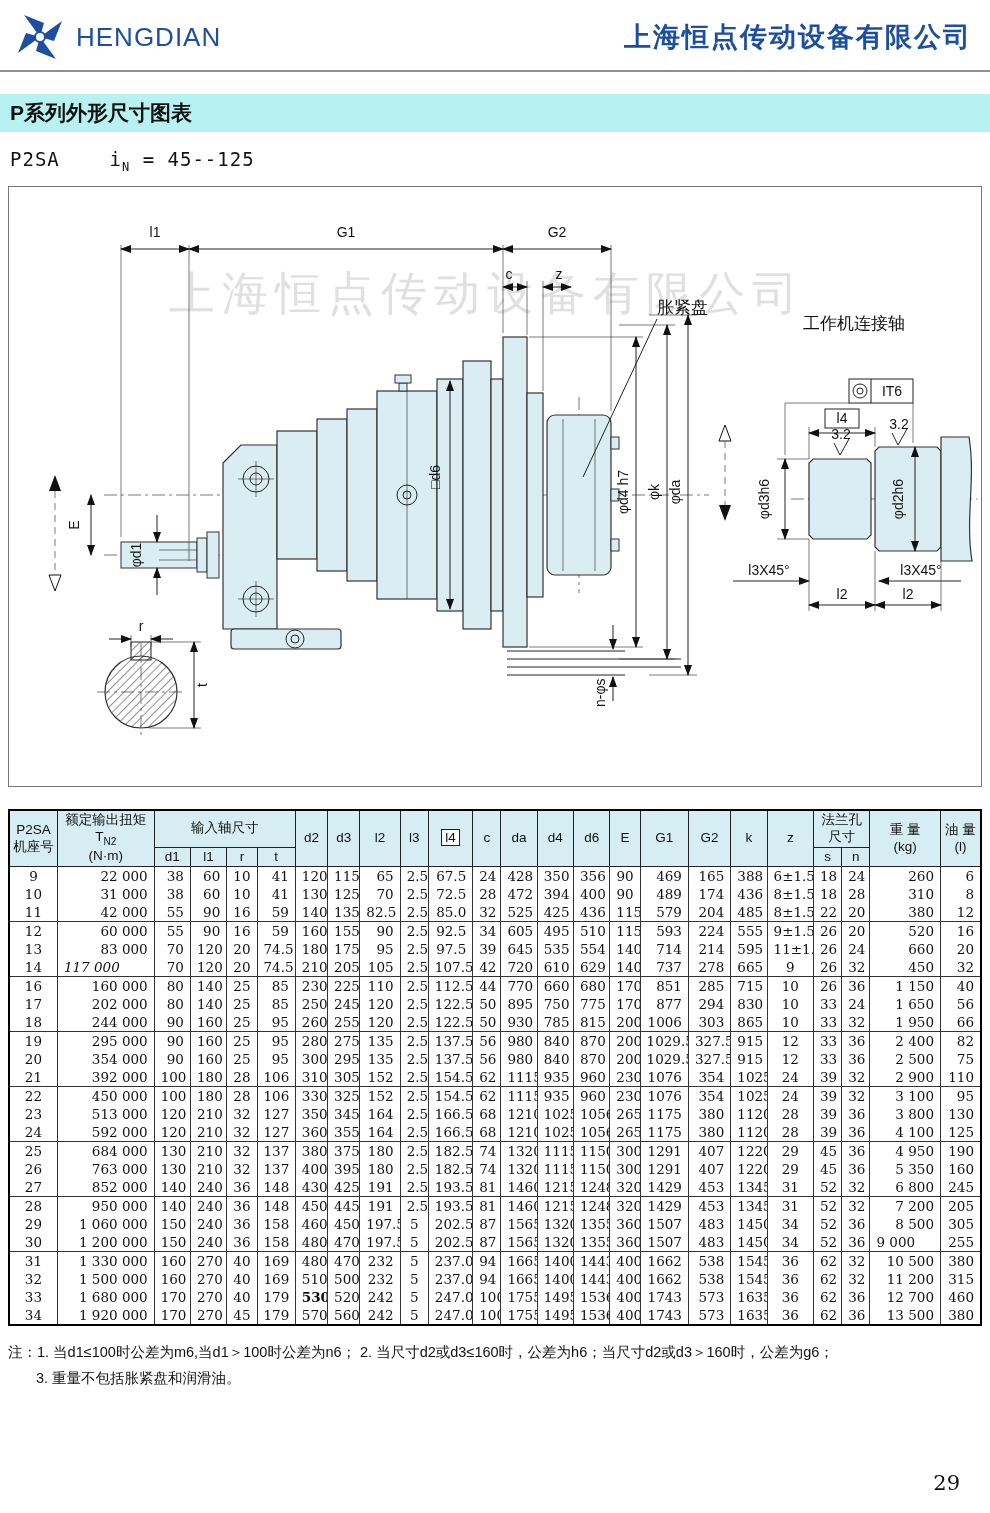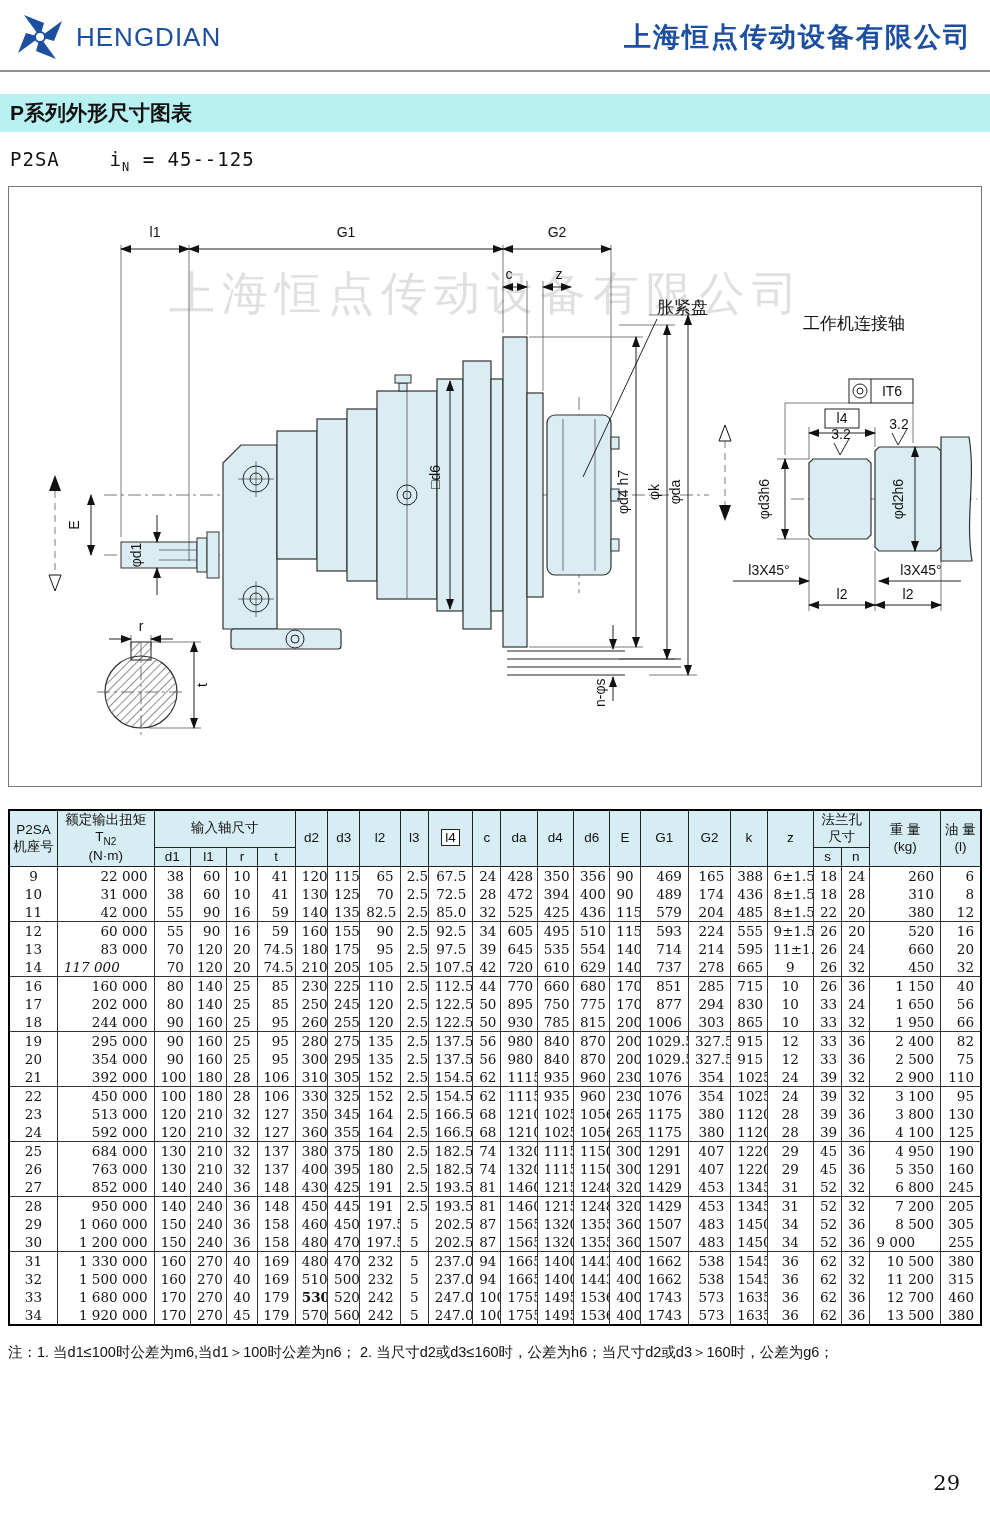--- a/index.html
+++ b/index.html
@@ -1001,16 +1001,17 @@
           <td style="text-align: center;">62</td>
           <td style="text-align: center;">36</td>
           <td style="text-align: right;">13 500</td>
           <td style="text-align: right;">380</td>
         </tr>
       </tbody>
   </table>
 
   <div class="notes">
     <div>注：1. 当d1≤100时公差为m6,当d1＞100时公差为n6；  2. 当尺寸d2或d3≤160时，公差为h6；当尺寸d2或d3＞160时，公差为g6；</div>
+    <div style="padding-left:28px">3. 重量不包括胀紧盘和润滑油。</div>
   </div>
 
   <div class="pageno">29</div>
 </div>
 
 </body></html>

